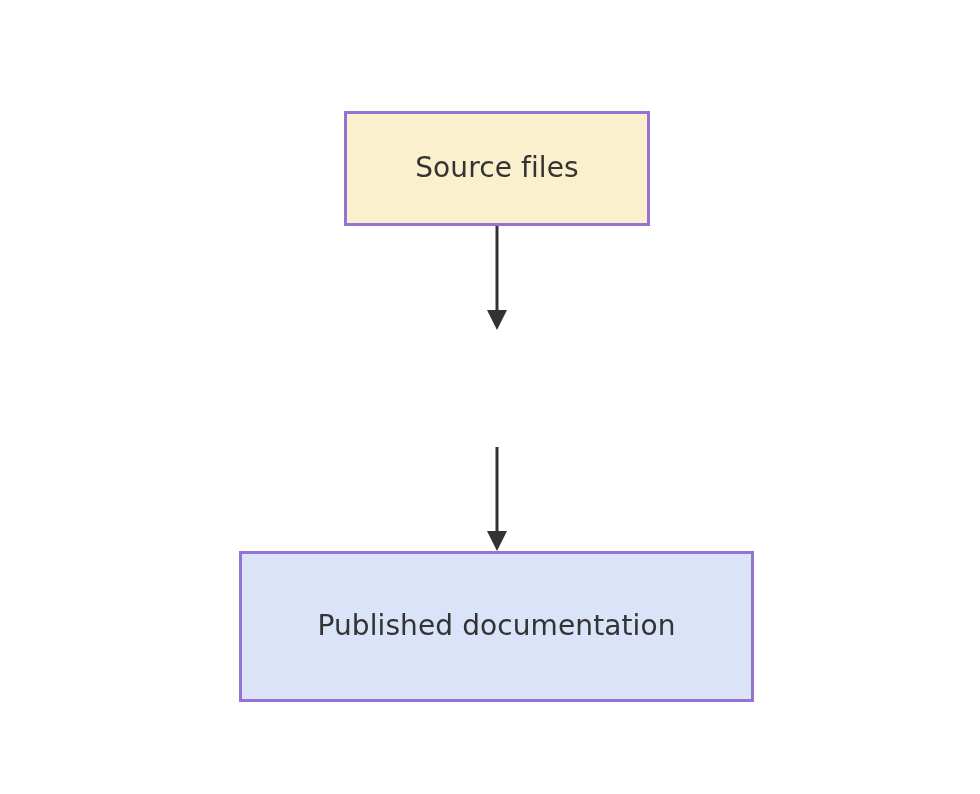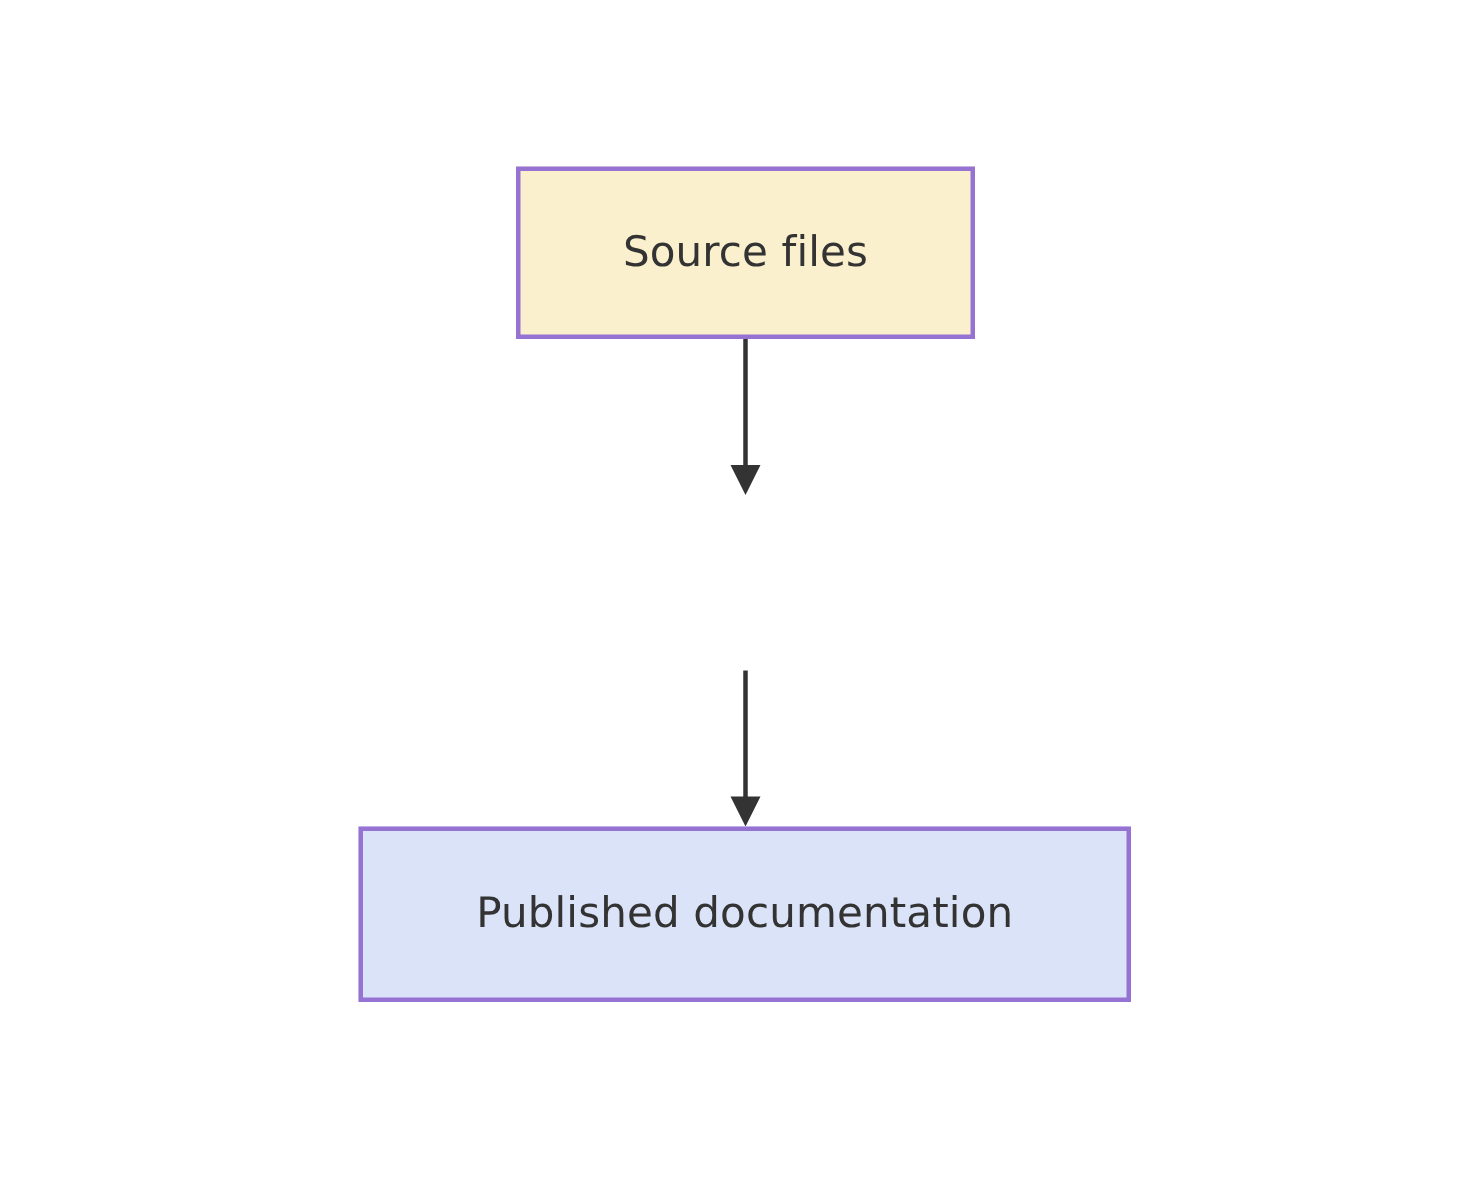--- a/index.html
+++ b/index.html
@@ -53,21 +53,21 @@
     top: 330px;
     width: 433px;
     height: 117px;
     background: #e1d5e7;
     border-color: #9673d3;
   }
   #node-published-documentation {
     left: 239px;
     top: 551px;
     width: 515px;
-    height: 117px;
+    height: 151px;
     background: #dae3f7;
     border-color: #9673d3;
   }
   .edge-svg {
     position: absolute;
     left: 0;
     top: 0;
     width: 980px;
     height: 794px;
     overflow: visible;

